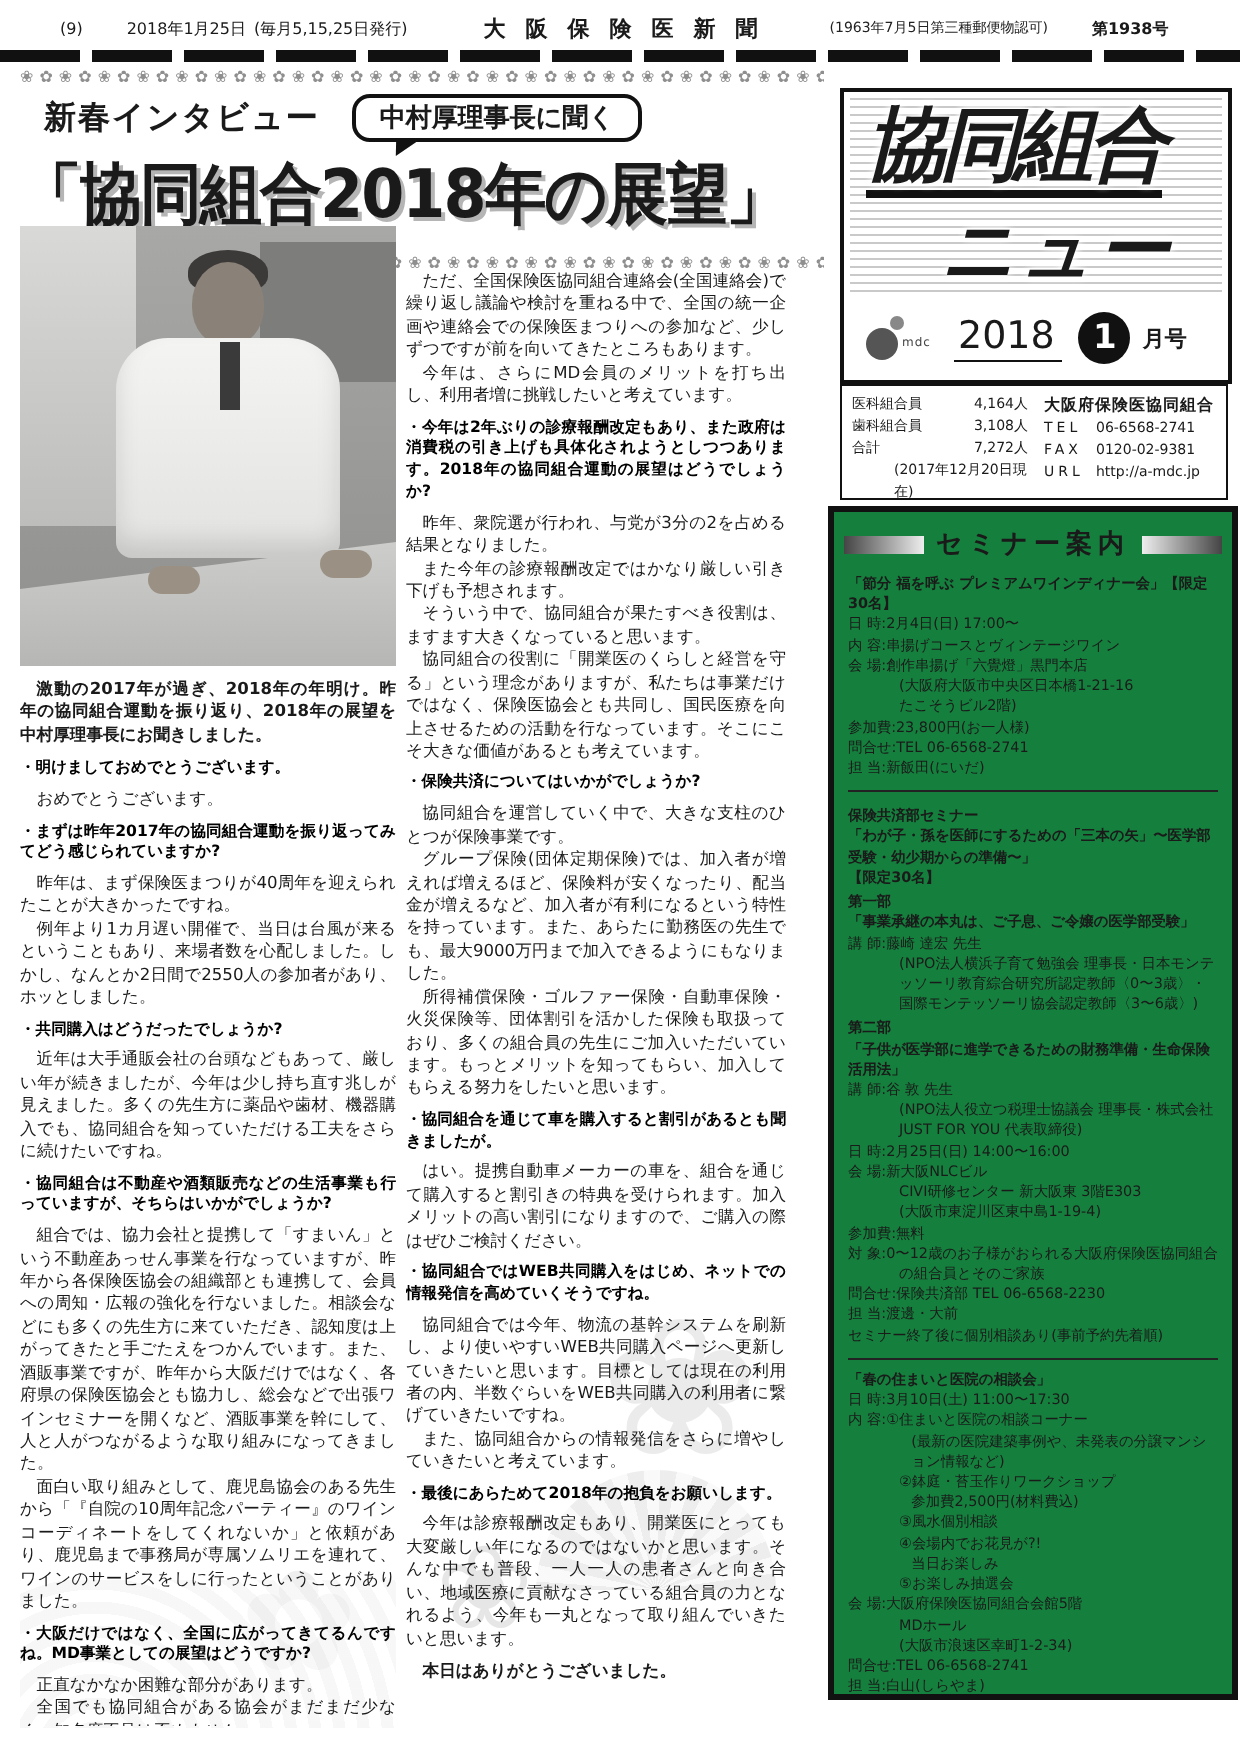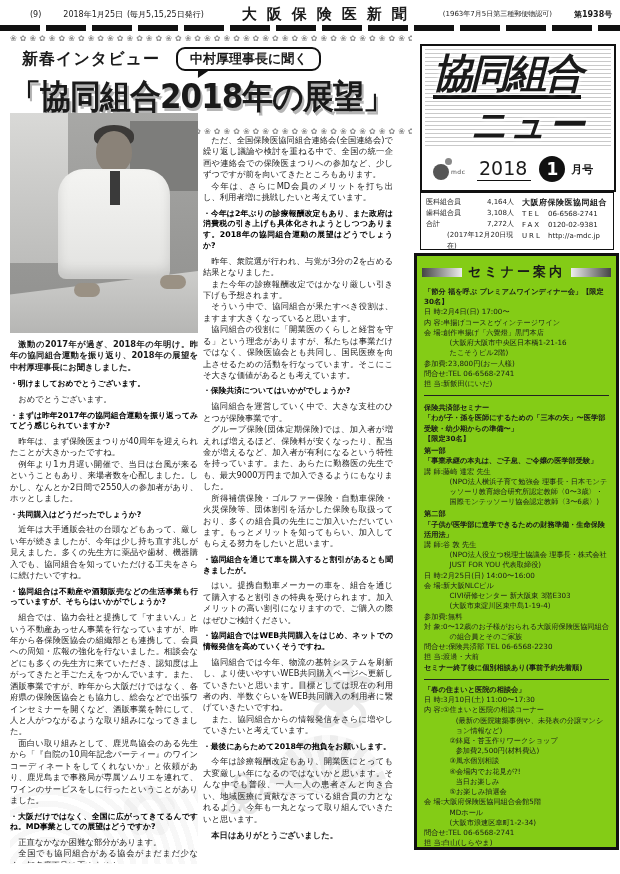--- a/index.html
+++ b/index.html
@@ -4,21 +4,21 @@
 <style>
   html,body{margin:0;padding:0;}
   body{width:620px;height:874px;background:#fff;font-family:"DejaVu Sans","Liberation Sans",sans-serif;color:#1a1a1a;}
   .page{position:relative;width:620px;height:874px;overflow:hidden;background:#fff;}
 
   
   .topbar{position:absolute;left:0;top:6px;width:620px;height:16px;font-size:8px;display:flex;align-items:center;}
   .topbar .pgno{margin-left:30px;}
   .topbar .date{margin-left:22px;}
   .topbar .sched{margin-left:4px;}
-  .topbar .paper{margin-left:38px;font-weight:bold;font-size:15px;letter-spacing:10px;}
+  .topbar .paper{margin-left:38px;font-weight:bold;font-size:11px;letter-spacing:10px;}
   .topbar .lic{margin-left:26px;font-size:7px;color:#222;}
   .topbar .issue{margin-left:22px;font-weight:bold;}
   .toprule{position:absolute;left:0;top:25px;width:620px;height:6px;
      background:repeating-linear-gradient(90deg,#111 0 40px,transparent 40px 46px);}
 
   
   .masthead{position:absolute;left:10px;top:33px;width:402px;height:96px;}
   .flower-row{height:11px;overflow:hidden;color:#8f8f8f;font-size:8px;letter-spacing:3px;white-space:nowrap;line-height:11px;}
   .kicker-row{position:relative;height:26px;margin-top:2px;display:flex;align-items:center;}
   .kicker{font-weight:bold;font-size:16px;letter-spacing:1px;margin-left:12px;}
@@ -85,35 +85,35 @@
 
   .stats-box{position:absolute;left:420px;top:192px;width:192px;height:56px;border:1.5px solid #111;display:flex;font-size:7px;}
   .stats-left{width:88px;padding:4px 2px 0 5px;}
   .stat-row{display:flex;justify-content:space-between;line-height:1.55;}
   .stats-asof{line-height:1.6;margin-left:21px;}
   .stats-right{flex:1;padding:4px 2px 0 6px;}
   .stats-org{font-weight:bold;font-size:8px;letter-spacing:.5px;line-height:1.5;}
   .contact-row{display:flex;line-height:1.55;}
   .contact-row .cl{width:26px;letter-spacing:2px;}
 
-  .seminar-box{position:absolute;left:414px;top:253px;width:199px;height:591px;border:3px solid #111;background:#84cc16;overflow:hidden;}
+  .seminar-box{position:absolute;left:414px;top:253px;width:199px;height:591px;border:3px solid #111;background:#15803d;overflow:hidden;}
   .seminar-header{display:flex;align-items:center;justify-content:center;margin:7px 5px 4px 5px;}
   .seminar-header .gbar{flex:1;height:9px;}
   .seminar-header .gbar.l{background:linear-gradient(90deg,#444,#eee);}
   .seminar-header .gbar.r{background:linear-gradient(90deg,#eee,#444);}
   .seminar-title{font-size:13px;font-weight:bold;letter-spacing:3px;margin:0 6px;white-space:nowrap;}
   .seminar-items{padding:2px 7px 0 7px;font-size:7.2px;line-height:1.42;}
   .seminar-item + .seminar-item{border-top:1.5px solid #222;margin-top:6px;padding-top:5px;}
   .sl{margin:0;}
   .sl-t{font-weight:bold;}
   .sl-b{font-weight:bold;margin-top:2px;}
   .sl-f{padding-left:3.55em;text-indent:-3.55em;}
   .sl-i{padding-left:3.55em;}
   .sl-i2{padding-left:4.4em;}
-  .sl-n{padding-left:0;font-weight:bold;}
+  .sl-n{padding-left:0;}
 </style>
 </head>
 <body>
 
 <div class="page">
 
   <div class="topbar">
     <span class="pgno">(9)</span>
     <span class="date">2018年1月25日</span>
     <span class="sched">(毎月5,15,25日発行)</span>

